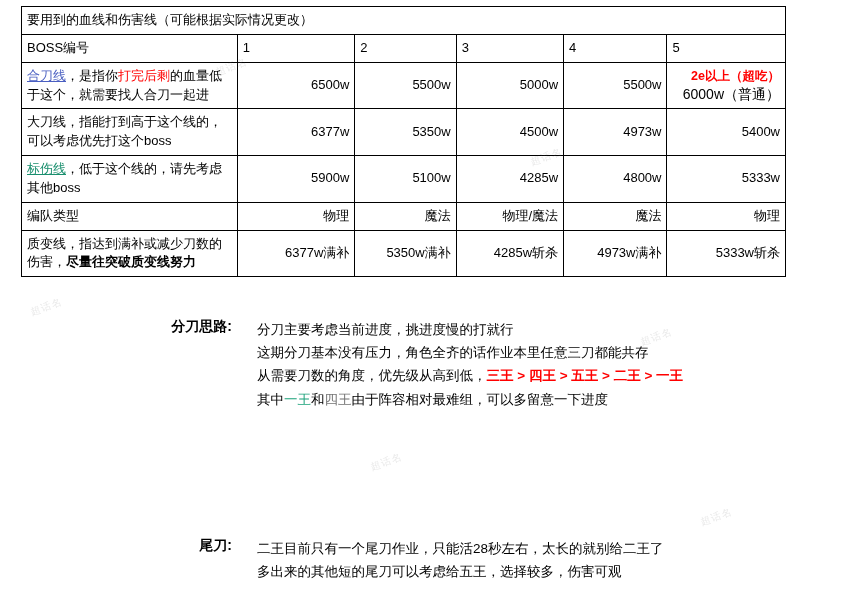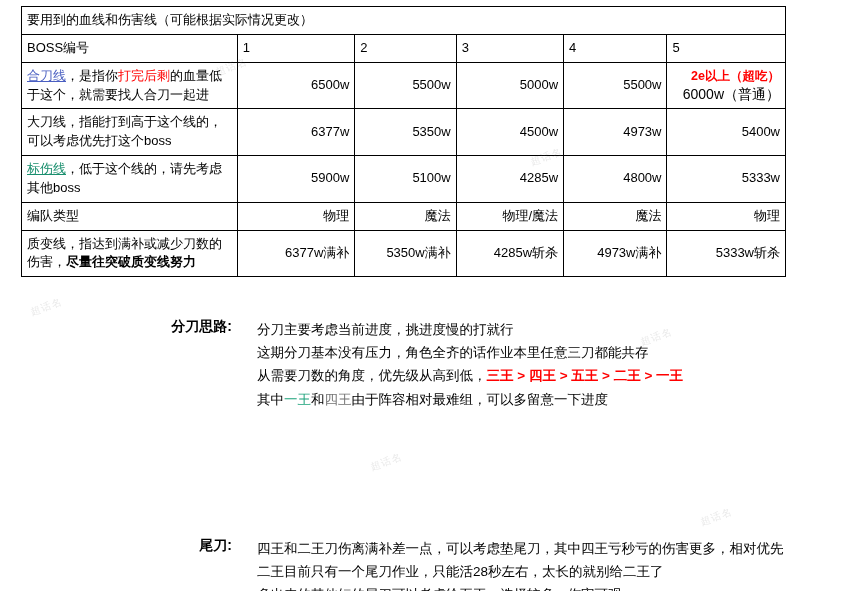--- a/index.html
+++ b/index.html
@@ -207,21 +207,20 @@
       <div class="ln"><span>从需要刀数的角度，优先级从高到低，</span><span class="red bold">三王 &gt; 四王 &gt; 五王 &gt; 二王 &gt; 一王</span></div>
       <div class="ln"><span>其中</span><span class="green">一王</span><span>和</span><span class="orange">四王</span><span>由于阵容相对最难组，可以多留意一下进度</span></div>
     </div>
   </div>
 
   <div class="spacer-line"></div>
 
   <div class="note-block" style="margin-top:84px;">
     <div class="note-head">尾刀:</div>
     <div class="note-body">
-      <div class="ln">四王和二王刀伤离满补差一点，可以考虑垫尾刀，其中四王亏秒亏的伤害更多，相对优先</div>
       <div class="ln">二王目前只有一个尾刀作业，只能活28秒左右，太长的就别给二王了</div>
       <div class="ln">多出来的其他短的尾刀可以考虑给五王，选择较多，伤害可观</div>
 
     </div>
   </div>
 
 </div>
 
 <div class="wm" style="left:215px; top:60px;">超话名</div>
 <div class="wm" style="left:530px; top:150px;">超话名</div>

